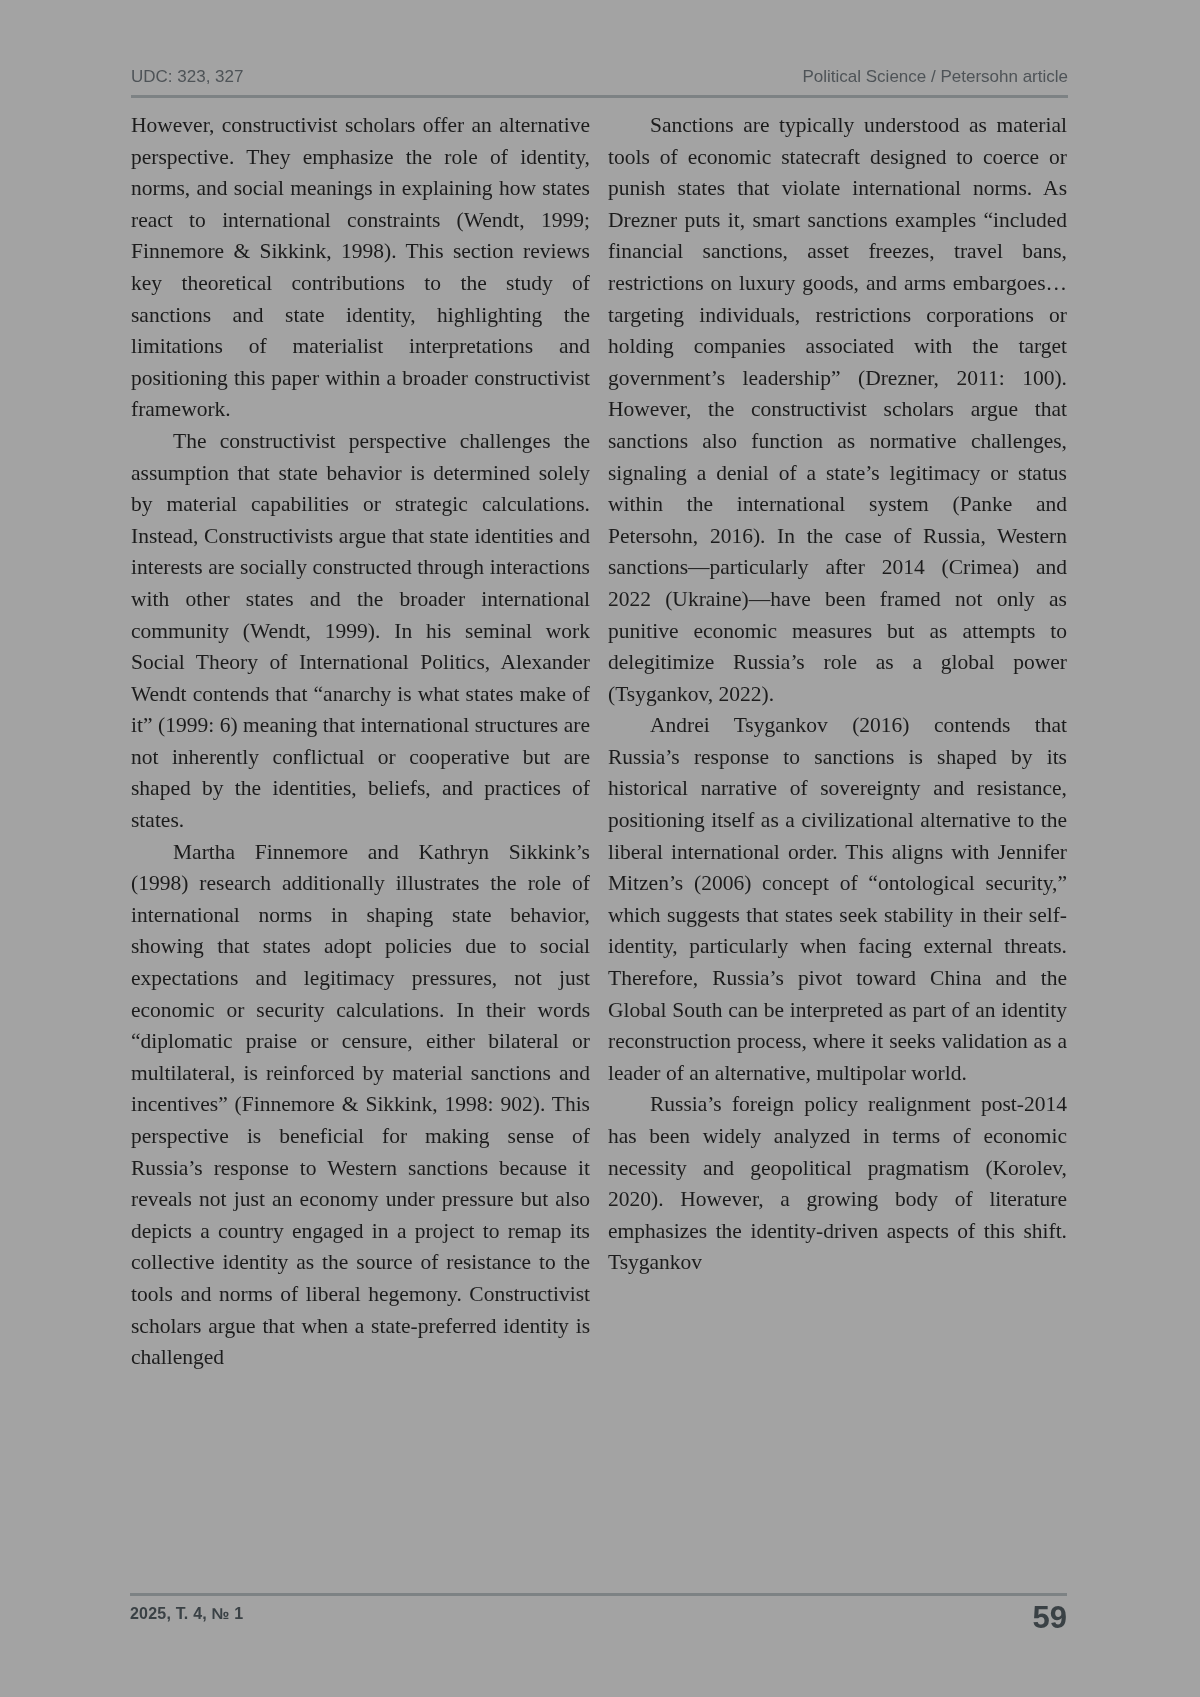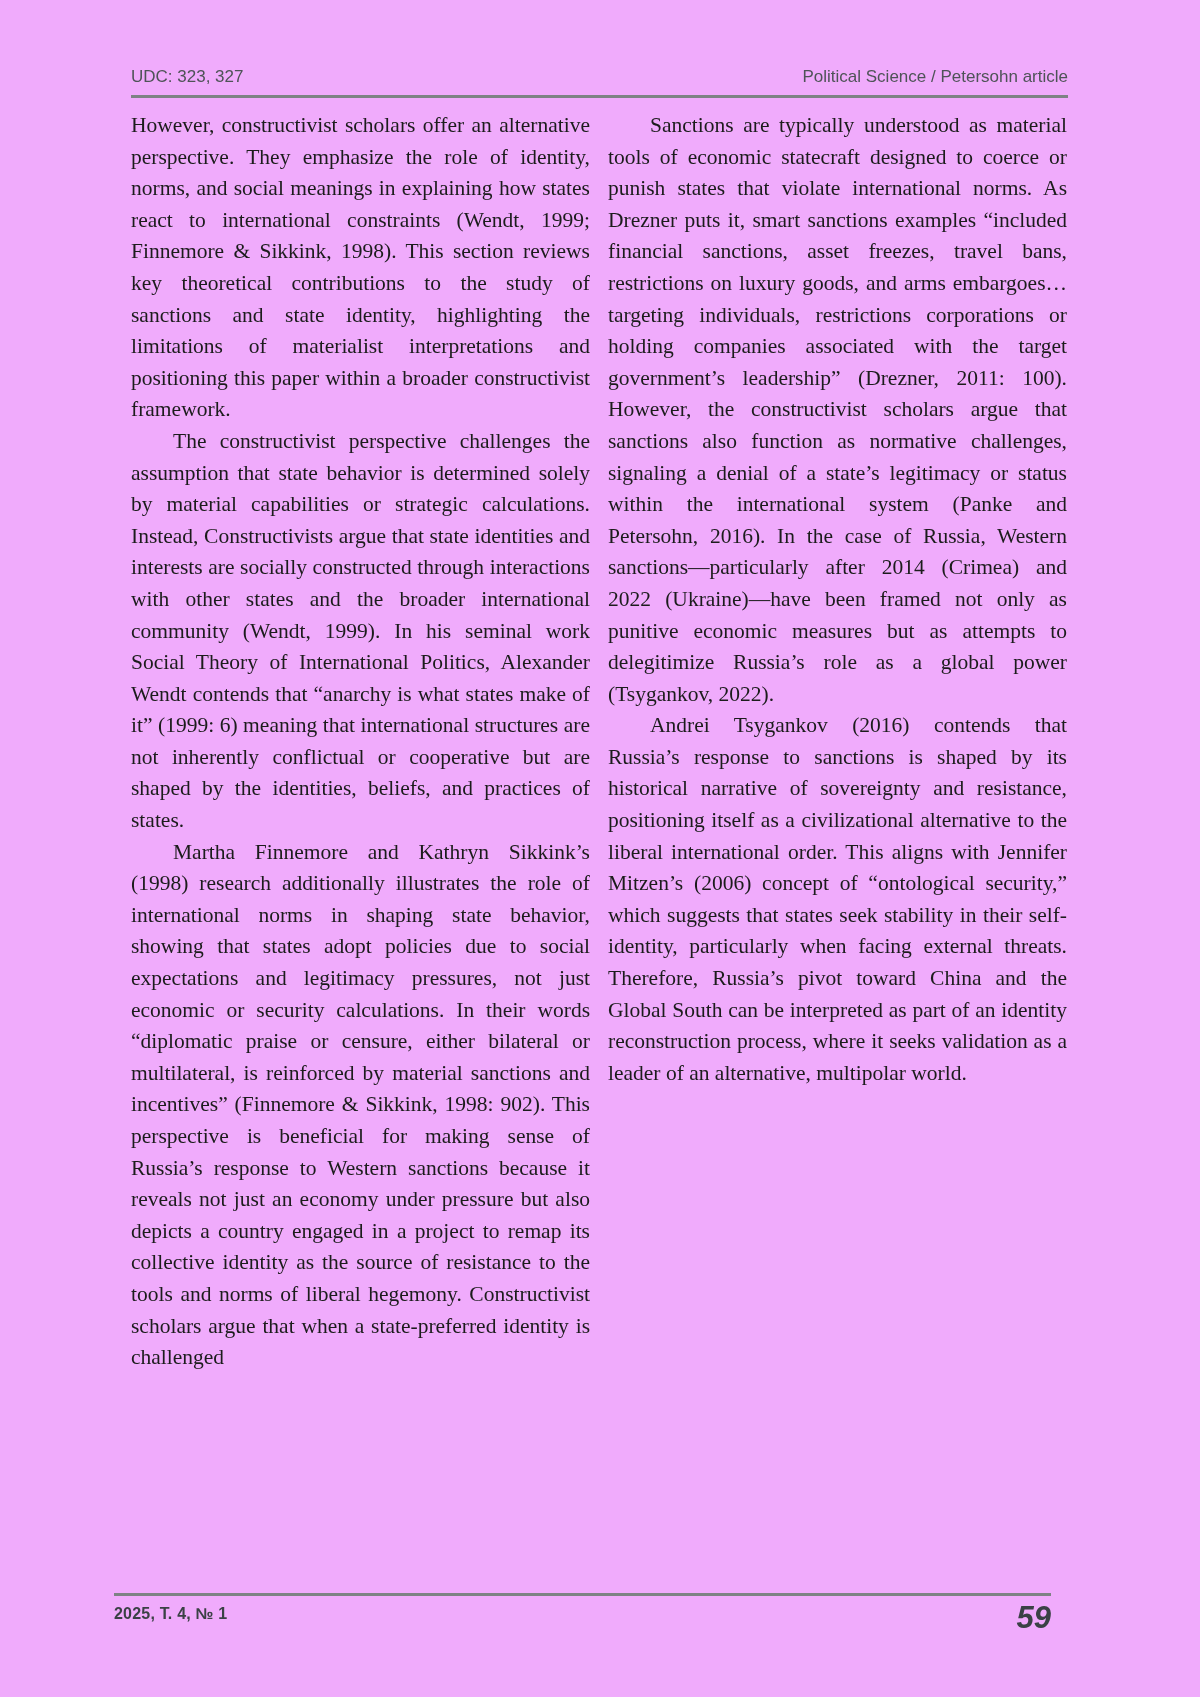--- a/index.html
+++ b/index.html
@@ -4,21 +4,21 @@
 <style>
   html, body {
     margin: 0;
     padding: 0;
     background: #ffffff;
   }
   .page {
     position: relative;
     width: 1200px;
     height: 1697px;
-    background: #f0abfc;
+    background: #a3a3a3;
     overflow: hidden;
   }
   .content {
     position: absolute;
     left: 131px;
     top: 0;
     width: 937px;
   }
   
   .page-header {
@@ -59,21 +59,21 @@
     margin: 0;
     padding: 0;
     font-family: Liberation Serif, serif;
   }
   .col p.para.indent {
     text-indent: 42px;
   }
   
   .page-footer {
     position: absolute;
-    left: 114px;
+    left: 130px;
     top: 1593px;
     width: 937px;
   }
   .footer-row {
     display: flex;
     justify-content: space-between;
     align-items: flex-start;
     padding-top: 6px;
     font-family: "Liberation Sans", sans-serif;
     color: var(--footer-text, #3a4145);
@@ -82,21 +82,20 @@
     font-size: 16px;
     font-weight: bold;
     line-height: 1;
     padding-top: 4px;
     letter-spacing: 0.2px;
   }
   .page-number {
     font-size: 31px;
     font-weight: bold;
     line-height: 1;
-    font-style: italic;
   }
 </style>
 </head>
 <body>
 
 <div class="page">
   <div class="content">
 
     <div class="page-header">
       <span class="udc">UDC: 323, 327</span>
@@ -106,20 +105,21 @@
 
     <div class="columns">
       <div class="col" lang="en">
           <p class="para">However, constructivist scholars offer an alternative perspective. They emphasize the role of identity, norms, and social meanings in explaining how states react to international constraints (Wendt, 1999; Finnemore &amp; Sikkink, 1998). This section reviews key theoretical contributions to the study of sanctions and state identity, highlighting the limitations of materialist interpretations and positioning this paper within a broader constructivist framework.</p>
           <p class="para indent">The constructivist perspective challenges the assumption that state behavior is determined solely by material capabilities or strategic calculations. Instead, Constructivists argue that state identities and interests are socially constructed through interactions with other states and the broader international community (Wendt, 1999). In his seminal work Social Theory of International Politics, Alexander Wendt contends that “anarchy is what states make of it” (1999: 6) meaning that international structures are not inherently conflictual or cooperative but are shaped by the identities, beliefs, and practices of states.</p>
           <p class="para indent">Martha Finnemore and Kathryn Sikkink’s (1998) research additionally illustrates the role of international norms in shaping state behavior, showing that states adopt policies due to social expectations and legitimacy pressures, not just economic or security calculations. In their words “diplomatic praise or censure, either bilateral or multilateral, is reinforced by material sanctions and incentives” (Finnemore &amp; Sikkink, 1998: 902). This perspective is beneficial for making sense of Russia’s response to Western sanctions because it reveals not just an economy under pressure but also depicts a country engaged in a project to remap its collective identity as the source of resistance to the tools and norms of liberal hegemony. Constructivist scholars argue that when a state-preferred identity is challenged</p>
         </div>
       <div class="col" lang="en">
           <p class="para indent">Sanctions are typically understood as material tools of economic statecraft designed to coerce or punish states that violate international norms. As Drezner puts it, smart sanctions examples “included financial sanctions, asset freezes, travel bans, restrictions on luxury goods, and arms embargoes… targeting individuals, restrictions corporations or holding companies associated with the target government’s leadership” (Drezner, 2011: 100). However, the constructivist scholars argue that sanctions also function as normative challenges, signaling a denial of a state’s legitimacy or status within the international system (Panke and Petersohn, 2016). In the case of Russia, Western sanctions—particularly after 2014 (Crimea) and 2022 (Ukraine)—have been framed not only as punitive economic measures but as attempts to delegitimize Russia’s role as a global power (Tsygankov, 2022).</p>
           <p class="para indent">Andrei Tsygankov (2016) contends that Russia’s response to sanctions is shaped by its historical narrative of sovereignty and resistance, positioning itself as a civilizational alternative to the liberal international order. This aligns with Jennifer Mitzen’s (2006) concept of “ontological security,” which suggests that states seek stability in their self-identity, particularly when facing external threats. Therefore, Russia’s pivot toward China and the Global South can be interpreted as part of an identity reconstruction process, where it seeks validation as a leader of an alternative, multipolar world.</p>
+          <p class="para indent">Russia’s foreign policy realignment post-2014 has been widely analyzed in terms of economic necessity and geopolitical pragmatism (Korolev, 2020). However, a growing body of literature emphasizes the identity-driven aspects of this shift. Tsygankov</p>
         </div>
     </div>
 
   </div>
 
   <div class="page-footer">
     <div class="footer-rule"></div>
     <div class="footer-row">
       <span class="issue-label">2025, Т. 4, № 1</span>
       <span class="page-number">59</span>

